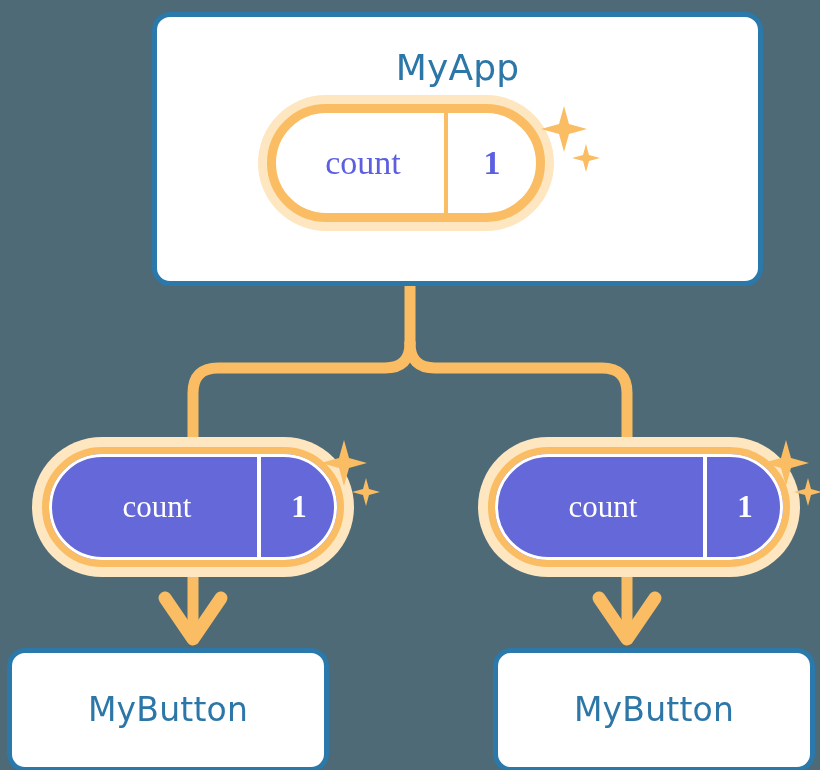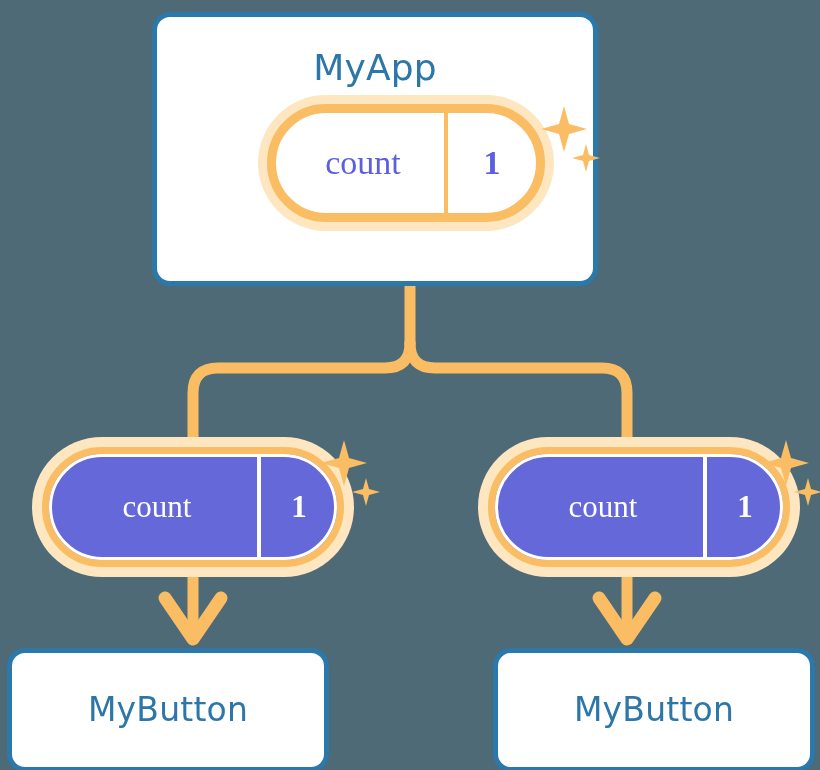--- a/index.html
+++ b/index.html
@@ -44,21 +44,21 @@
     color: #2d77a8;
     font-weight: 400;
     letter-spacing: 0.2px;
     white-space: nowrap;
   }
 
   
   #app-card {
     left: 152px;
     top: 12px;
-    width: 446px;
+    width: 611px;
     height: 274px;
     border: 5px solid #2b78ab;
     border-radius: 18px;
   }
   #app-card .card-title {
     font-size: 36px;
     margin-top: 30px;
   }
 
   

